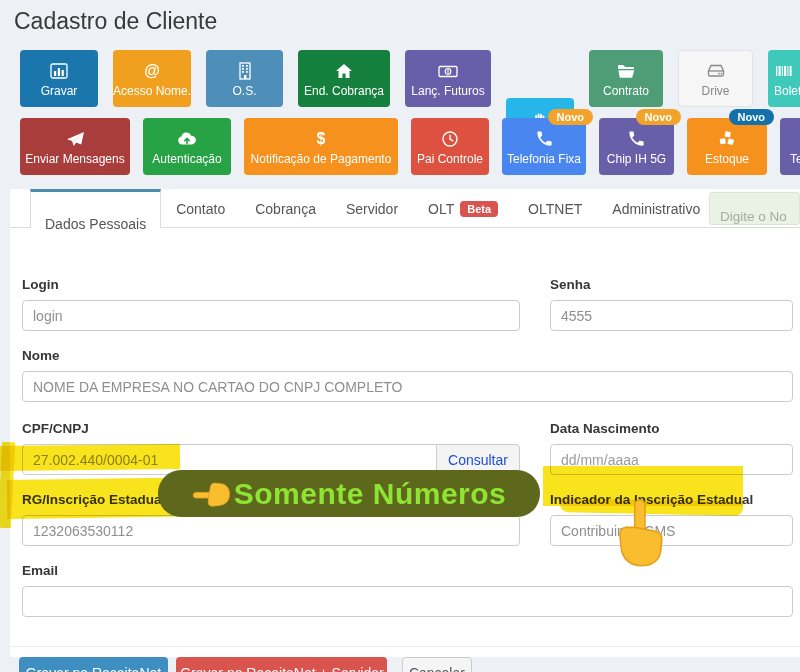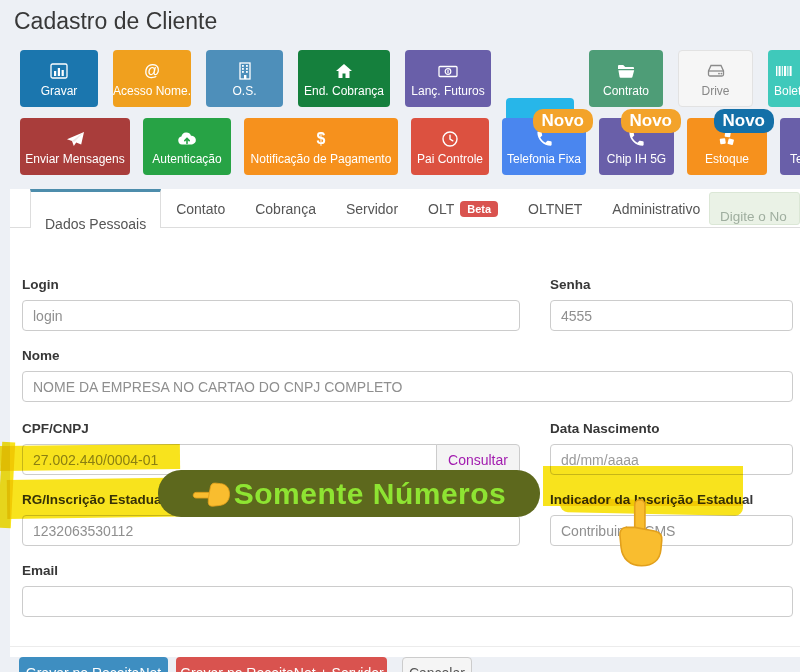--- a/index.html
+++ b/index.html
@@ -37,21 +37,21 @@
   .qa-enviar   { width:110px; background:#a93d3b;text-align:right; }
   .qa-autent   { width:88px;  background:#27a345; }
   .qa-notif    { width:154px; background:#f6911d; }
   .qa-pai      { width:78px;  background:#dc5140; }
   .qa-telfixa  { width:84px;  background:#4a86ef; }
   .qa-chip     { width:75px;  background:#695fa9; }
   .qa-estoque  { width:80px;  background:#f6911d; }
   .qa-tele     { width:120px; background:#695fa9; align-items:flex-start; padding-left:10px; }
   .novo-badge {
     position:absolute; top:-9px; right:-7px; background:#f3a32a; color:#fff;
-    font-size:17px; padding:2px 9px; border-radius:10px; font-weight:bold;
+    font-size:11px; padding:2px 9px; border-radius:10px; font-weight:bold;
   }
   .novo-badge.blue { background:#1470a8; }
 
   
   .card { position:absolute; left:10px; top:189px; width:790px; height:468px; background:#fff; }
 
   
   .tab-strip { position:relative; height:39px; border-bottom:1px solid #ddd; display:flex; padding-left:20px; }
   .tab {
     font-size:14px; color:#555; padding:11px 14px 10px; cursor:pointer;
@@ -87,21 +87,21 @@
   .fg-nome  { left:12px; top:120px; width:771px; }
   .fg-cpf   { left:12px; top:193px; width:498px; }
   .fg-data  { left:540px; top:193px; width:243px; }
   .fg-rg    { left:12px; top:264px; width:498px; }
   .fg-ind   { left:540px; top:264px; width:243px; }
   .fg-email { left:12px; top:335px; width:771px; }
   .input-group { display:flex; }
   .input-group input { flex:1; border-radius:4px 0 0 4px; }
   .input-group .group-btn {
     width:84px; border:1px solid #ccc; margin-left:-1px; border-radius:0 4px 4px 0;
-    background:#f4f4f4; color:#a21caf; font-size:14px; font-family:inherit; cursor:pointer;
+    background:#f4f4f4; color:#1d4ed8; font-size:14px; font-family:inherit; cursor:pointer;
   }
 
   
   .card-footer { position:absolute; left:0; top:418px; width:790px; border-top:1px solid #ececec; padding:10px 0 0 9px; }
   .btn { height:32px; border:none; border-radius:4px; font-size:14px; font-family:inherit; cursor:pointer; color:#fff; }
   .btn-blue { width:149px; background:#3e8ec1; margin-right:4px; }
   .btn-red  { width:211px; background:#d9534f; margin-right:10px; }
   .btn-light{ width:70px;  background:#f5f5f5; color:#555; border:1px solid #ccc; }
 
   

